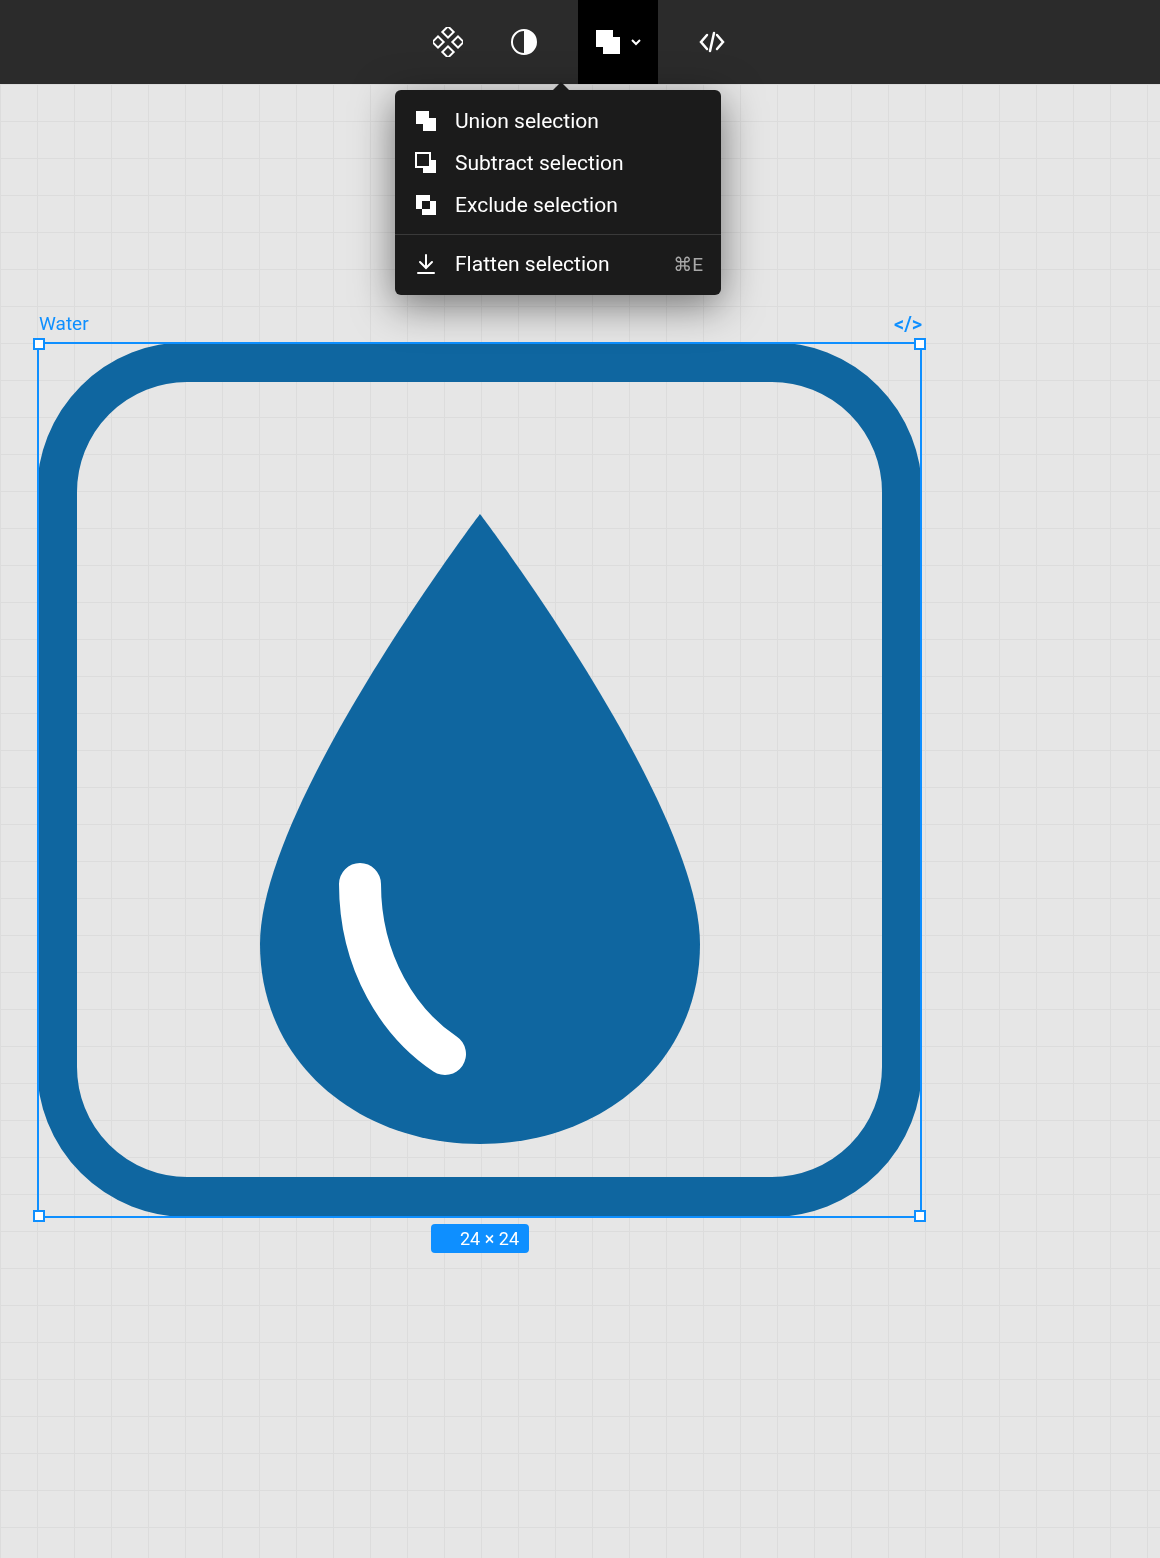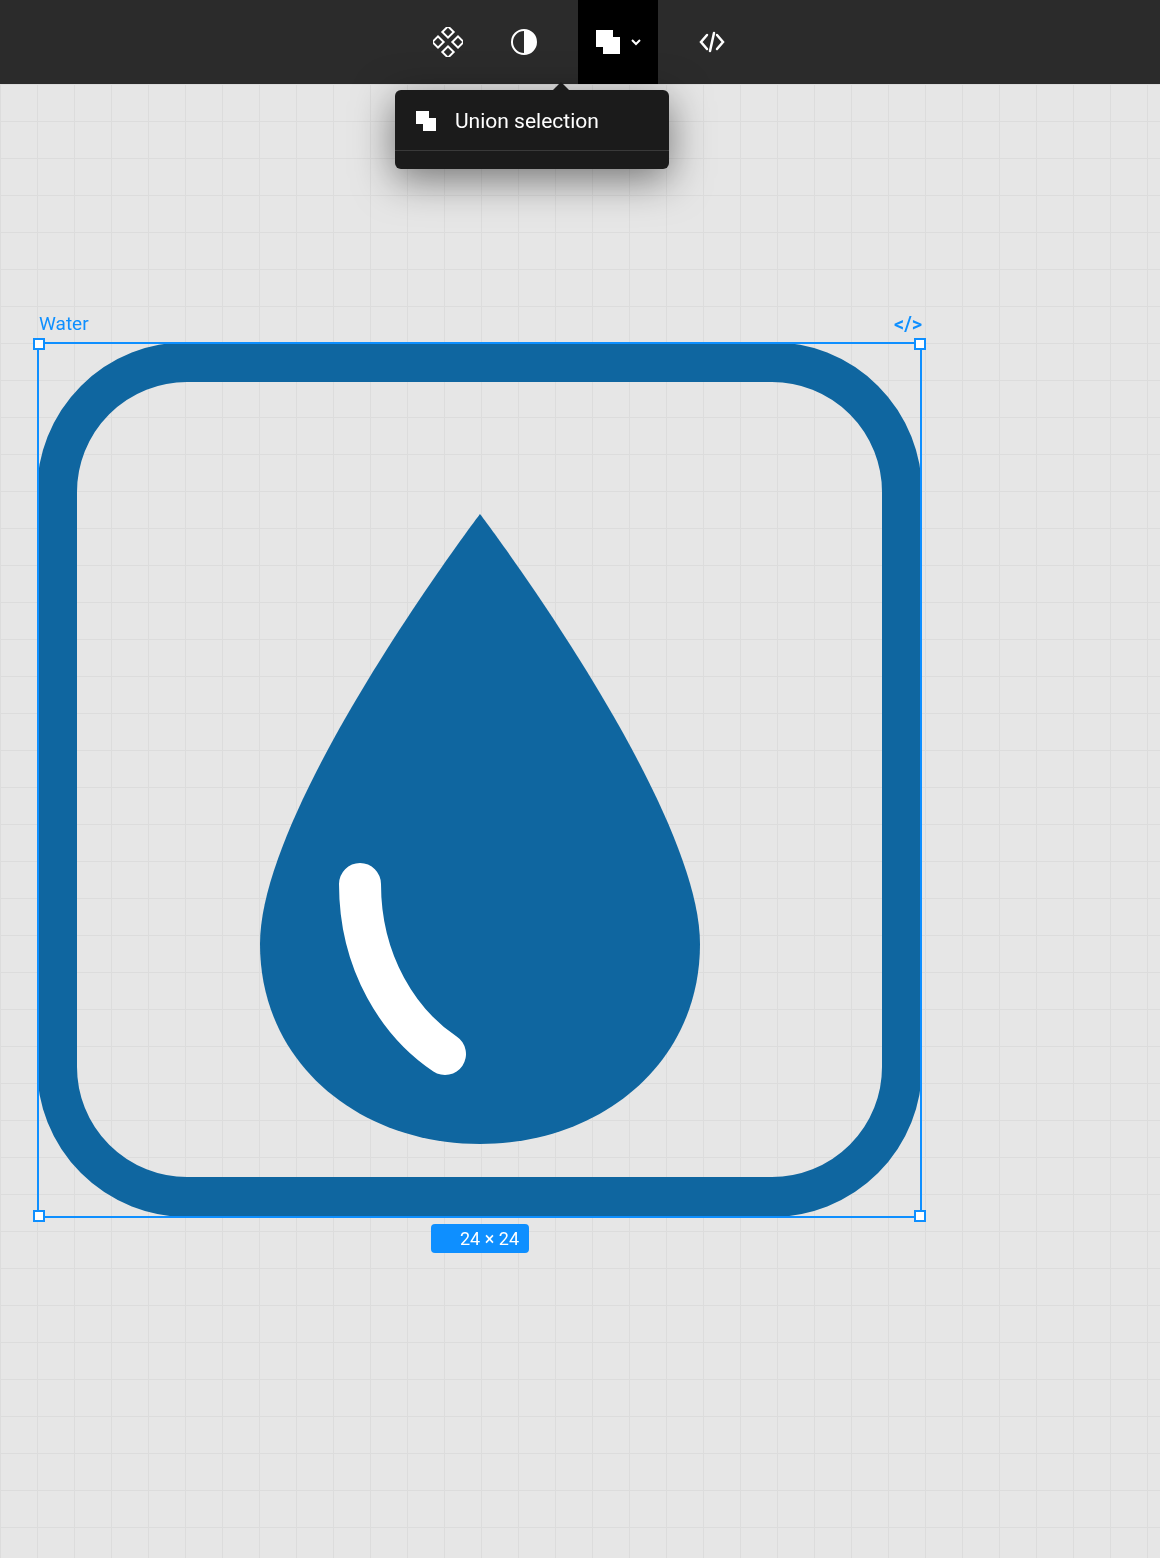--- a/index.html
+++ b/index.html
@@ -9,21 +9,21 @@
   background-image:linear-gradient(to right,#dcdcdc 1px,transparent 1px),linear-gradient(to bottom,#dcdcdc 1px,transparent 1px);
   background-size:37px 37px;
   background-position:0 0;text-decoration:underline;}
 
 .toolbar{position:absolute;left:0;top:0;right:0;height:84px;background:#2b2b2b;display:flex;align-items:center;justify-content:center;gap:32px;}
 .tool-btn{width:44px;height:44px;display:flex;align-items:center;justify-content:center;color:#fff;cursor:pointer;}
 .tool-group{display:flex;align-items:center;gap:8px;padding:0 16px;height:84px;}
 .tool-group.active{background:#000;}
 .chev{color:#fff;}
 
-.dropdown{position:absolute;left:395px;top:90px;width:274px;background:#1b1b1b;border-radius:6px;box-shadow:0 10px 40px rgba(0,0,0,.5);color:#fff;padding:10px 0;}
+.dropdown{position:absolute;left:395px;top:90px;width:326px;background:#1b1b1b;border-radius:6px;box-shadow:0 10px 40px rgba(0,0,0,.5);color:#fff;padding:10px 0;}
 .dropdown::before{content:"";position:absolute;left:158px;top:-8px;border-left:8px solid transparent;border-right:8px solid transparent;border-bottom:8px solid #1b1b1b;}
 .dd-item{display:flex;align-items:center;gap:16px;padding:8px 18px;font-size:21px;cursor:pointer;white-space:nowrap;}
 .dd-icon{width:26px;height:26px;flex:0 0 26px;display:flex;align-items:center;justify-content:center;}
 .dd-sep{height:1px;background:#3a3a3a;margin:8px 0;}
 .dd-short{margin-left:auto;color:#a8a8a8;font-size:19px;}
 
 .sel{position:absolute;border:2px solid #0e8fff;box-sizing:border-box;}
 .handle{position:absolute;width:12px;height:12px;background:#fff;border:2px solid #0e8fff;box-sizing:border-box;}
 .handle.tl{left:-6px;top:-6px;} .handle.tr{right:-6px;top:-6px;}
 .handle.bl{left:-6px;bottom:-6px;} .handle.br{right:-6px;bottom:-6px;}
@@ -95,16 +95,48 @@
 
   <div class="dropdown">
     <div class="dd-item">
       <span class="dd-icon">
         <svg width="24" height="24" viewBox="0 0 24 24">
             <path fill="#fff" d="M2 2 H15 V9 H22 V22 H9 V15 H2 Z"></path>
           </svg>
       </span>
       <span>Union selection</span>
     </div>
+    <div class="dd-item">
+      <span class="dd-icon">
+        <svg width="24" height="24" viewBox="0 0 24 24">
+          <rect x="2" y="2" width="14" height="14" fill="none" stroke="#fff" stroke-width="2"></rect>
+          <path fill="#fff" d="M9 2 H22 V15 H15 V9 H9 Z" transform="translate(0 7) scale(1 1) translate(0 0)"></path>
+          <rect x="9" y="9" width="13" height="13" fill="#fff"></rect>
+          <rect x="2" y="2" width="14" height="14" fill="#1b1b1b"></rect>
+          <rect x="2" y="2" width="14" height="14" fill="none" stroke="#fff" stroke-width="2"></rect>
+        </svg>
+      </span>
+      <span>Subtract selection</span>
+    </div>
+    <div class="dd-item">
+      <span class="dd-icon">
+        <svg width="24" height="24" viewBox="0 0 24 24">
+          <path fill="#fff" d="M2 2 H16 V8 H8 V16 H2 Z"></path>
+          <path fill="#fff" d="M22 22 H8 V16 H16 V8 H22 Z"></path>
+        </svg>
+      </span>
+      <span>Exclude selection</span>
+    </div>
     <div class="dd-sep"></div>
+    <div class="dd-item">
+      <span class="dd-icon">
+        <svg width="24" height="24" viewBox="0 0 24 24" fill="none" stroke="#fff" stroke-width="2" stroke-linecap="round">
+          <path d="M12 3 V15"></path>
+            <path d="M6 10 L12 16 L18 10"></path>
+            <path d="M4 21 H20"></path>
+        </svg>
+      </span>
+      <span>Flatten selection</span>
+      <span class="dd-short">⌘E</span>
+    </div>
   </div>
 
 </div>
 
 </body></html>

